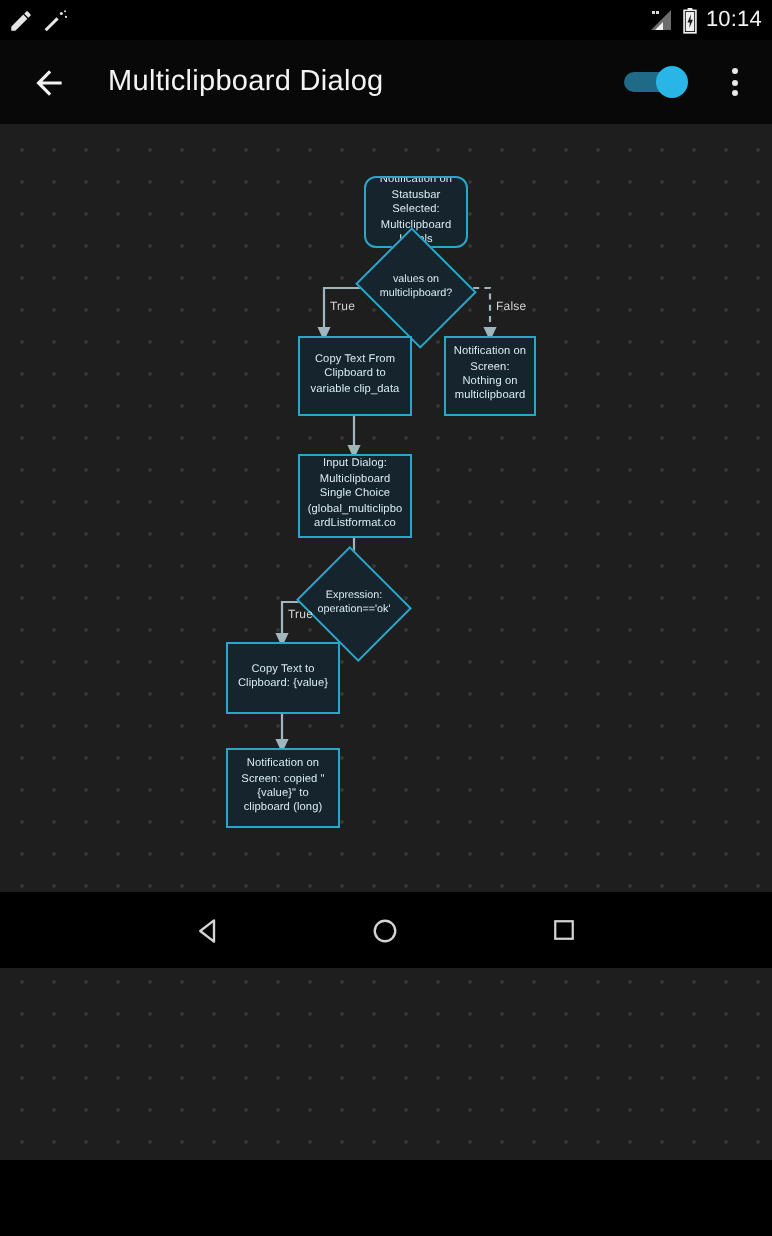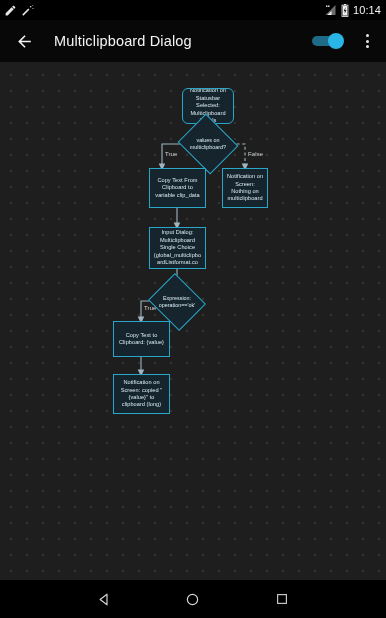--- a/index.html
+++ b/index.html
@@ -2,21 +2,21 @@
 <html><head>
 <meta charset="utf-8">
 <style>
   * { margin:0; padding:0; box-sizing:border-box; }
   html,body{
     width:386px; height:618px; overflow:hidden;
     background:#000;
     font-family:"Liberation Sans", sans-serif;
     -webkit-font-smoothing:antialiased;
   }
-  #screen{ position:relative; width:386px; height:618px; background:#a16207; }
+  #screen{ position:relative; width:386px; height:484px; background:#a16207; }
 
   
   .statusbar{
     position:absolute; top:0; left:0; width:386px; height:20px;
     background:#000; display:flex; align-items:center;
     padding:0 5px 0 4px; z-index:30;
   }
   .sb-left{ display:flex; align-items:center; gap:5px; }
   .sb-spacer{ flex:1; }
   .sb-right{ display:flex; align-items:center; gap:4px; }

